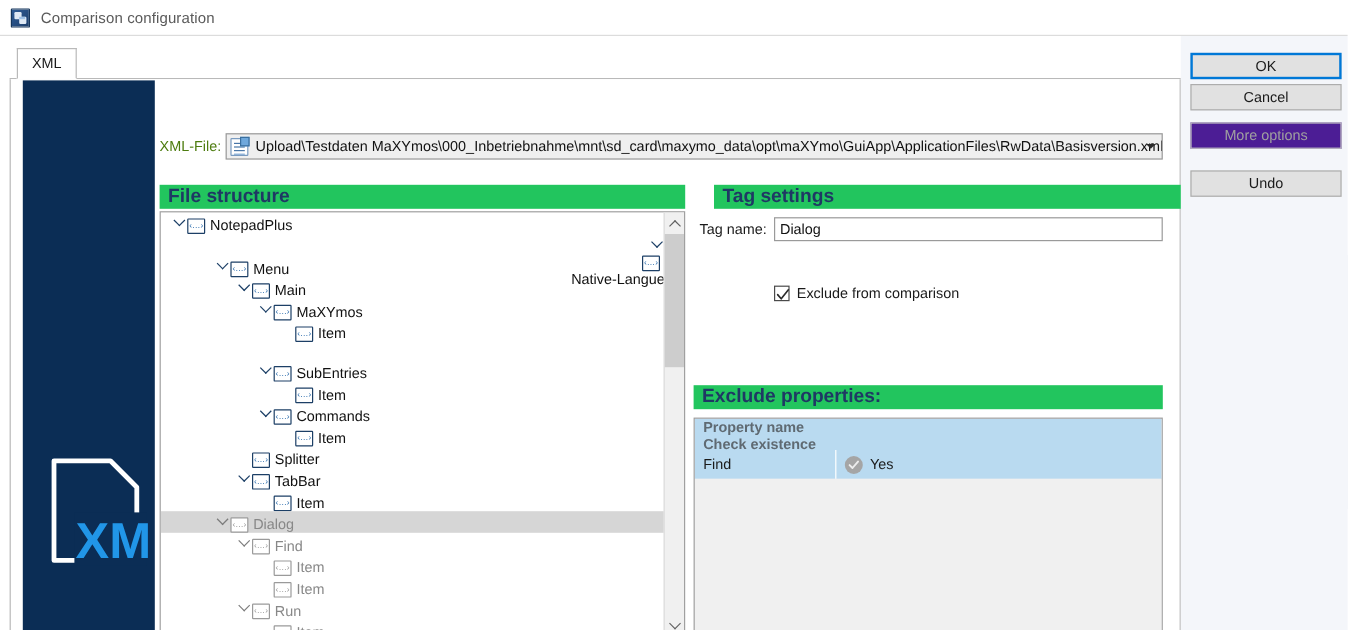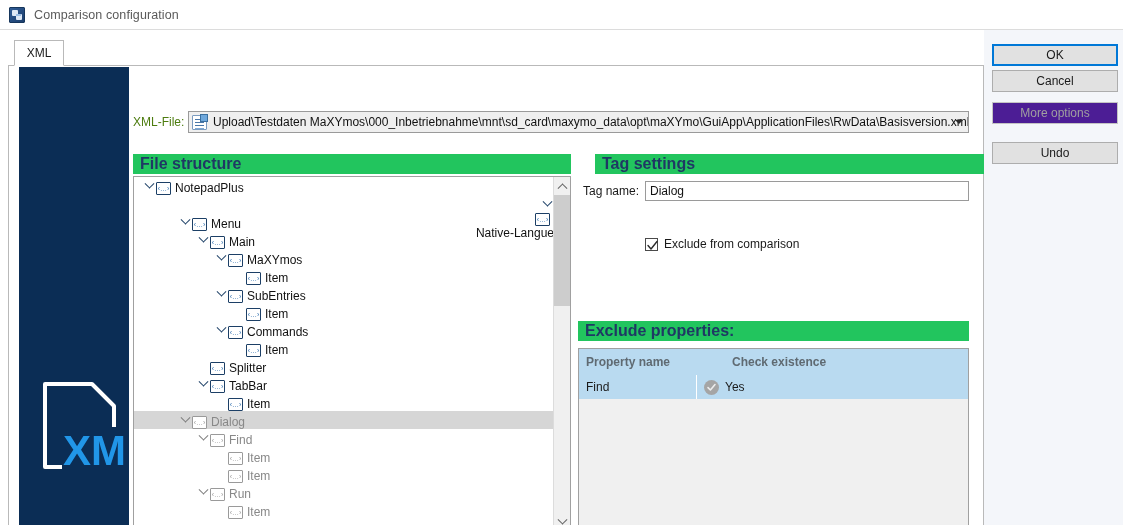--- a/index.html
+++ b/index.html
@@ -211,25 +211,25 @@
   #excl-check .box svg { position: absolute; left: 1px; top: 1px; }
   #excl-check .cl { margin-left: 6px; font-size: 12px; color: #1a1a1a; }
 
   
   #gridpanel {
     position: absolute; left: 569px; top: 282px; width: 391px; height: 184px;
     background: #f0f0f0; border: 1px solid #a0a0a0;
     overflow: hidden;
   }
   #gridpanel .ghead {
-    height: 26px; background: #b9daf0; display: flex; align-items: center;
-    font-size: 12px; font-weight: bold; color: #5f6a72;
+    height: 26px; background: #b9daf0; display: flex; 
+    font-size: 12px; font-weight: bold; color: #5f6a72; flex-direction: column;
   }
   #gridpanel .ghead .c1 { width: 118px; padding-left: 7px; flex: 0 0 auto; }
-  #gridpanel .ghead .c2 { padding-left: 7px; margin-left: 28px; }
+  #gridpanel .ghead .c2 { padding-left: 7px; }
   #gridpanel .grow {
     height: 24px; background: #b9daf0; display: flex; align-items: center;
     font-size: 12px; color: #1a1a1a;
   }
   #gridpanel .grow .c1 {
     width: 118px; padding-left: 7px; flex: 0 0 auto;
     height: 24px; line-height: 24px;
     border-right: 1px solid #ffffff;
   }
   #gridpanel .grow .c2 {
@@ -338,21 +338,21 @@
               <i></i>
             </span>
             <span class="tagico">‹…›</span>
             <span class="tlabel">MaXYmos</span>
           </div>
           <div class="tnode" style="padding-left: 98px;">
             <span class="twist"></span>
             <span class="tagico">‹…›</span>
             <span class="tlabel">Item</span>
           </div>
-          <div class="tnode" style="padding-left: 80px;">
+          <div class="tnode" style="padding-left: 80px; margin-top: 15px;">
             <span class="twist">
               <i></i>
             </span>
             <span class="tagico">‹…›</span>
             <span class="tlabel">SubEntries</span>
           </div>
           <div class="tnode" style="padding-left: 98px;">
             <span class="twist"></span>
             <span class="tagico">‹…›</span>
             <span class="tlabel">Item</span>

